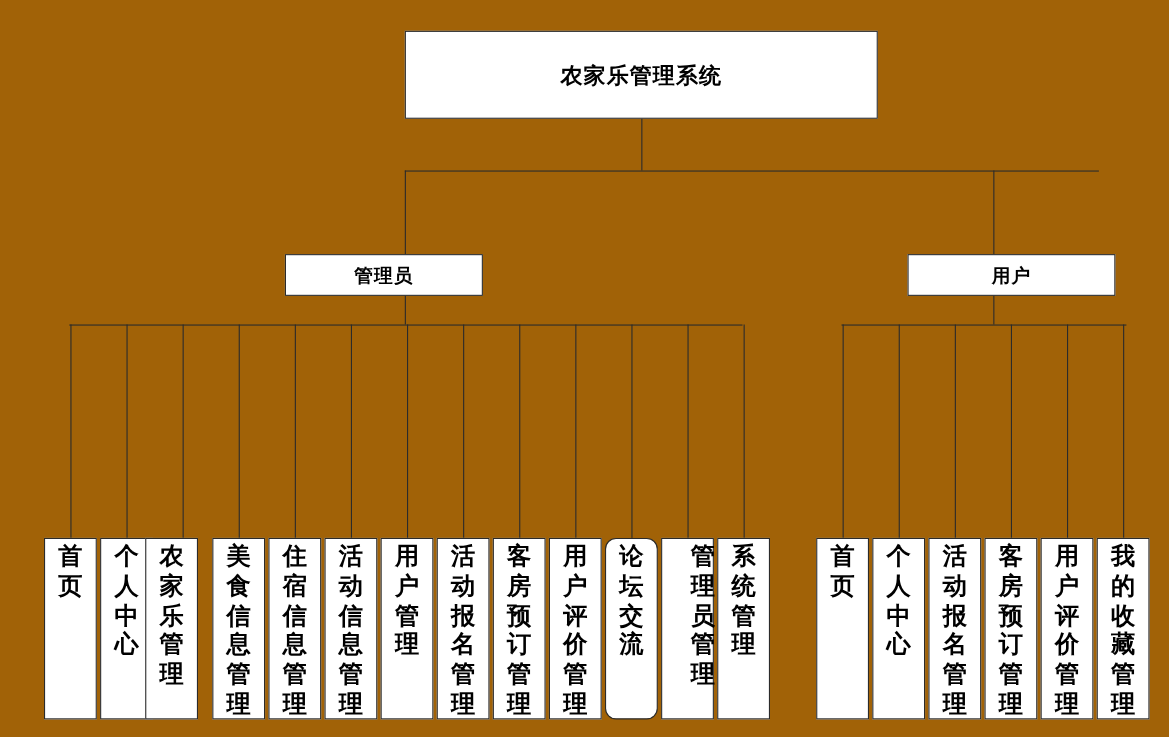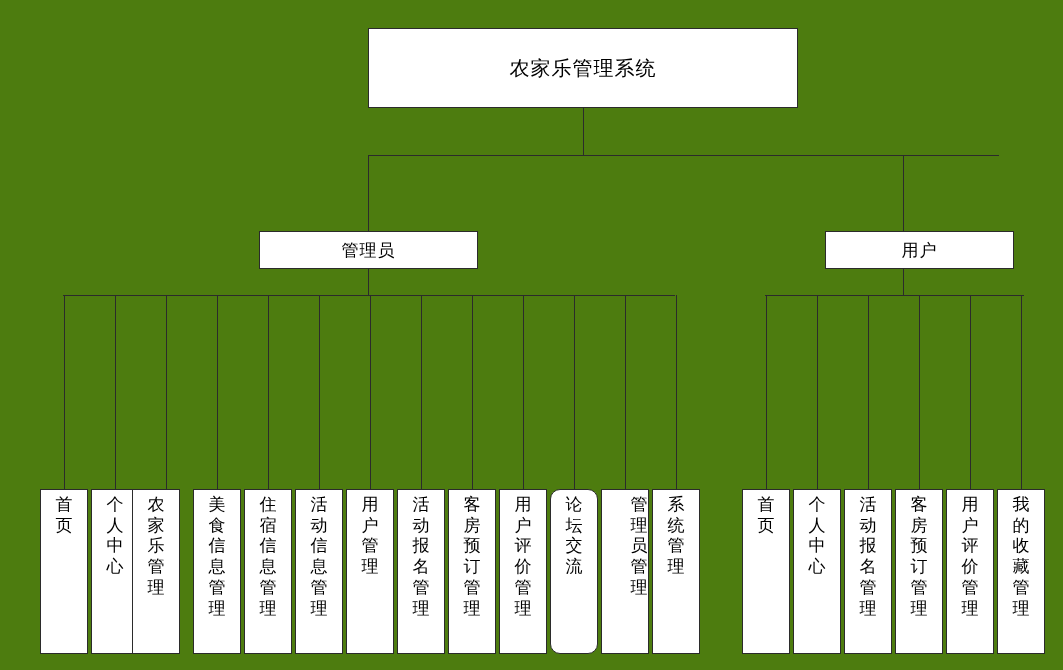--- a/index.html
+++ b/index.html
@@ -9,22 +9,23 @@
     background: #ffffff;
   }
   body {
     font-family: "DejaVu Sans", "Liberation Sans", sans-serif;
     color: #000000;
   }
   #canvas {
     position: relative;
     width: 1063px;
     height: 670px;
-    background: #4d7c0f;
+    background: #a16207;
     overflow: hidden;
+    font-weight: bold;
   }
   
   .node {
     position: absolute;
     box-sizing: border-box;
     border: 1px solid #2b2b2b;
     background: #ffffff;
     display: flex;
     align-items: center;
     justify-content: center;
@@ -39,21 +40,21 @@
     letter-spacing: 1px;
   }
   .node-branch {
     height: 38px;
     font-size: 17px;
     letter-spacing: 1px;
   }
   .node-branch.admin {
     left: 259px;
     top: 231px;
-    width: 219px;
+    width: 180px;
   }
   .node-branch.user {
     left: 825px;
     top: 231px;
     width: 189px;
   }
   
   .leaf {
     position: absolute;
     box-sizing: border-box;
@@ -61,21 +62,21 @@
     background: #ffffff;
     width: 48px;
     top: 489px;
     height: 165px;
     display: flex;
     align-items: flex-start;
     justify-content: center;
     padding-top: 4px;
   }
   .leaf-label {
-    font-size: 17px;
+    font-size: 22px;
     line-height: 1.22;
     width: 22px;
     word-break: break-all;
     text-align: center;
     letter-spacing: 0px;
   }
   
   .line {
     position: absolute;
     background: #2b2b2b;

